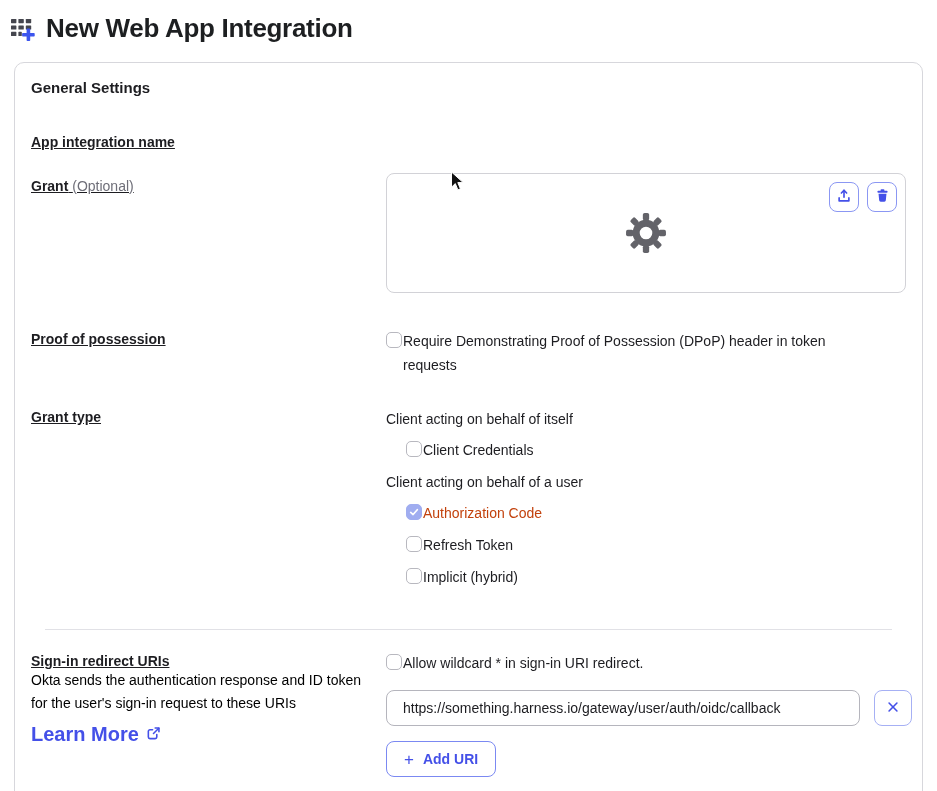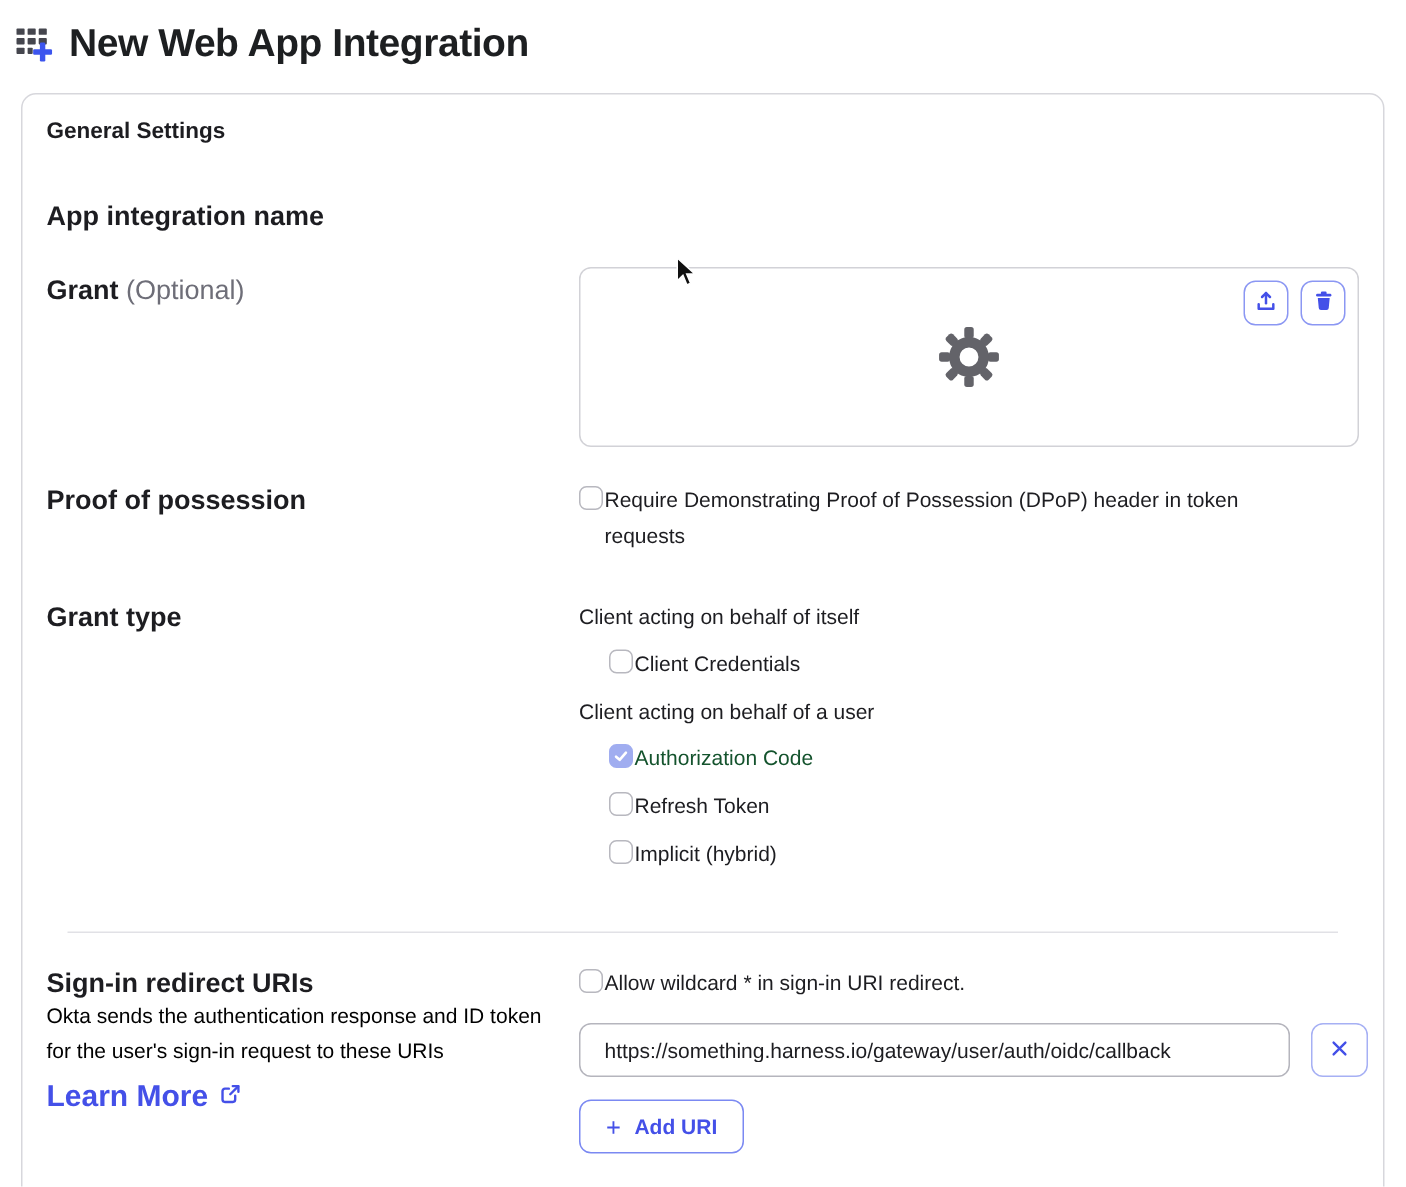--- a/index.html
+++ b/index.html
@@ -22,30 +22,30 @@
     left: 14px; right: 14px; top: 62px;
     height: 780px;
     background: #fff;
     border: 1px solid #d7d7dc;
     border-radius: 10px;
     padding: 16px;
   }
   .section-heading { font-size: 15px; font-weight: 700; color: #1d1d21; }
 
   .form-row { display: grid; grid-template-columns: 355px 1fr; align-items: start; }
-  .field-label { font-size: 18px; font-weight: 700; color: #1d1d21; }
+  .field-label { font-size: 14px; font-weight: 700; color: #1d1d21; text-decoration: underline; }
   .hint { font-weight: 400; color: #6e6e78; }
-  .muted { color: #14532d; }
+  .muted { color: #c2410c; }
 
   
   .row-appname { margin-top: 27px; }
   .row-appname .field-label { padding-top: 11px; }
   .row-logo { margin-top: 23px; }
   .row-logo .field-label { padding-top: 5px; }
-  .row-dpop { margin-top: 25px; }
+  .row-dpop { margin-top: 38px; }
   .row-grant { margin-top: 32px; }
   .row-redirect { margin-top: 23px; }
 
   
   .text-input {
     width: 100%;
     height: 38px;
     border: 1px solid #b5b5bd;
     border-radius: 8px;
     padding: 0 16px;

